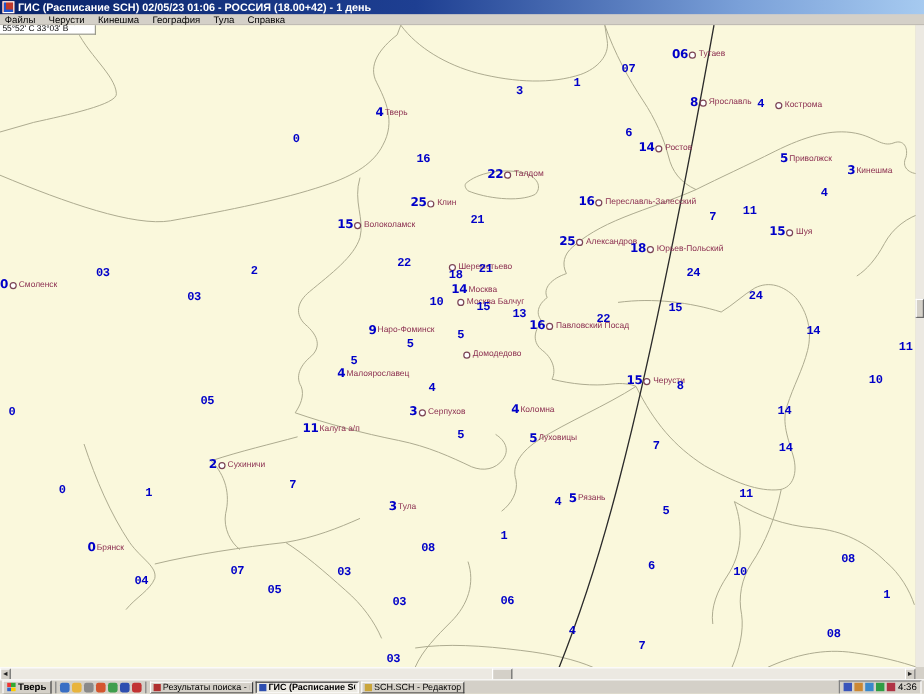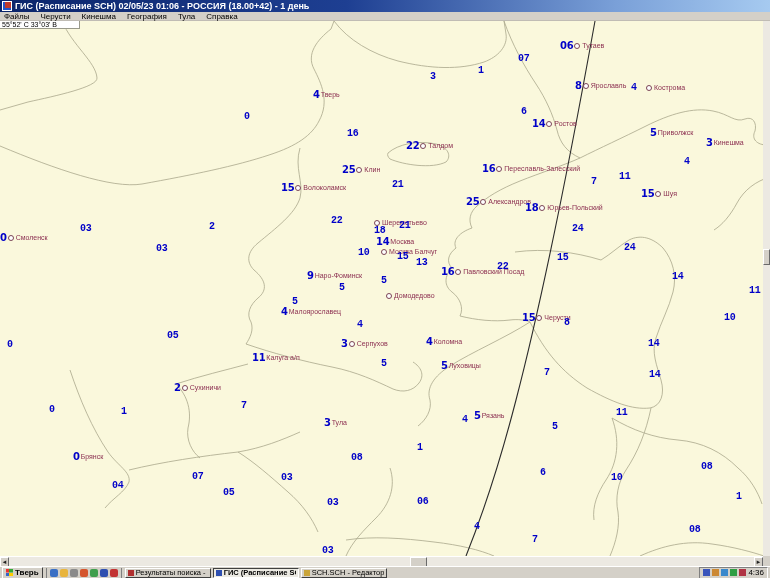--- a/index.html
+++ b/index.html
@@ -273,21 +273,21 @@
     <div class="num-item" style="left: 619px; top: 172px;">11</div>
     <div class="num-item" style="left: 684px; top: 157px;">4</div>
     <div class="num-item" style="left: 331px; top: 216px;">22</div>
     <div class="num-item" style="left: 209px; top: 222px;">2</div>
     <div class="num-item" style="left: 80px; top: 224px;">03</div>
     <div class="num-item" style="left: 156px; top: 244px;">03</div>
     <div class="num-item" style="left: 399px; top: 221px;">21</div>
     <div class="num-item" style="left: 374px; top: 226px;">18</div>
     <div class="num-item" style="left: 358px; top: 248px;">10</div>
     <div class="num-item" style="left: 397px; top: 252px;">15</div>
-    <div class="num-item" style="left: 416px; top: 258px; text-align: right;">13</div>
+    <div class="num-item" style="left: 427px; top: 258px; text-align: right;">13</div>
     <div class="num-item" style="left: 572px; top: 224px;">24</div>
     <div class="num-item" style="left: 624px; top: 243px;">24</div>
     <div class="num-item" style="left: 557px; top: 253px;">15</div>
     <div class="num-item" style="left: 497px; top: 262px;">22</div>
     <div class="num-item" style="left: 339px; top: 283px;">5</div>
     <div class="num-item" style="left: 381px; top: 276px;">5</div>
     <div class="num-item" style="left: 292px; top: 297px;">5</div>
     <div class="num-item" style="left: 357px; top: 320px;">4</div>
     <div class="num-item" style="left: 381px; top: 359px;">5</div>
     <div class="num-item" style="left: 7px; top: 340px;">0</div>

